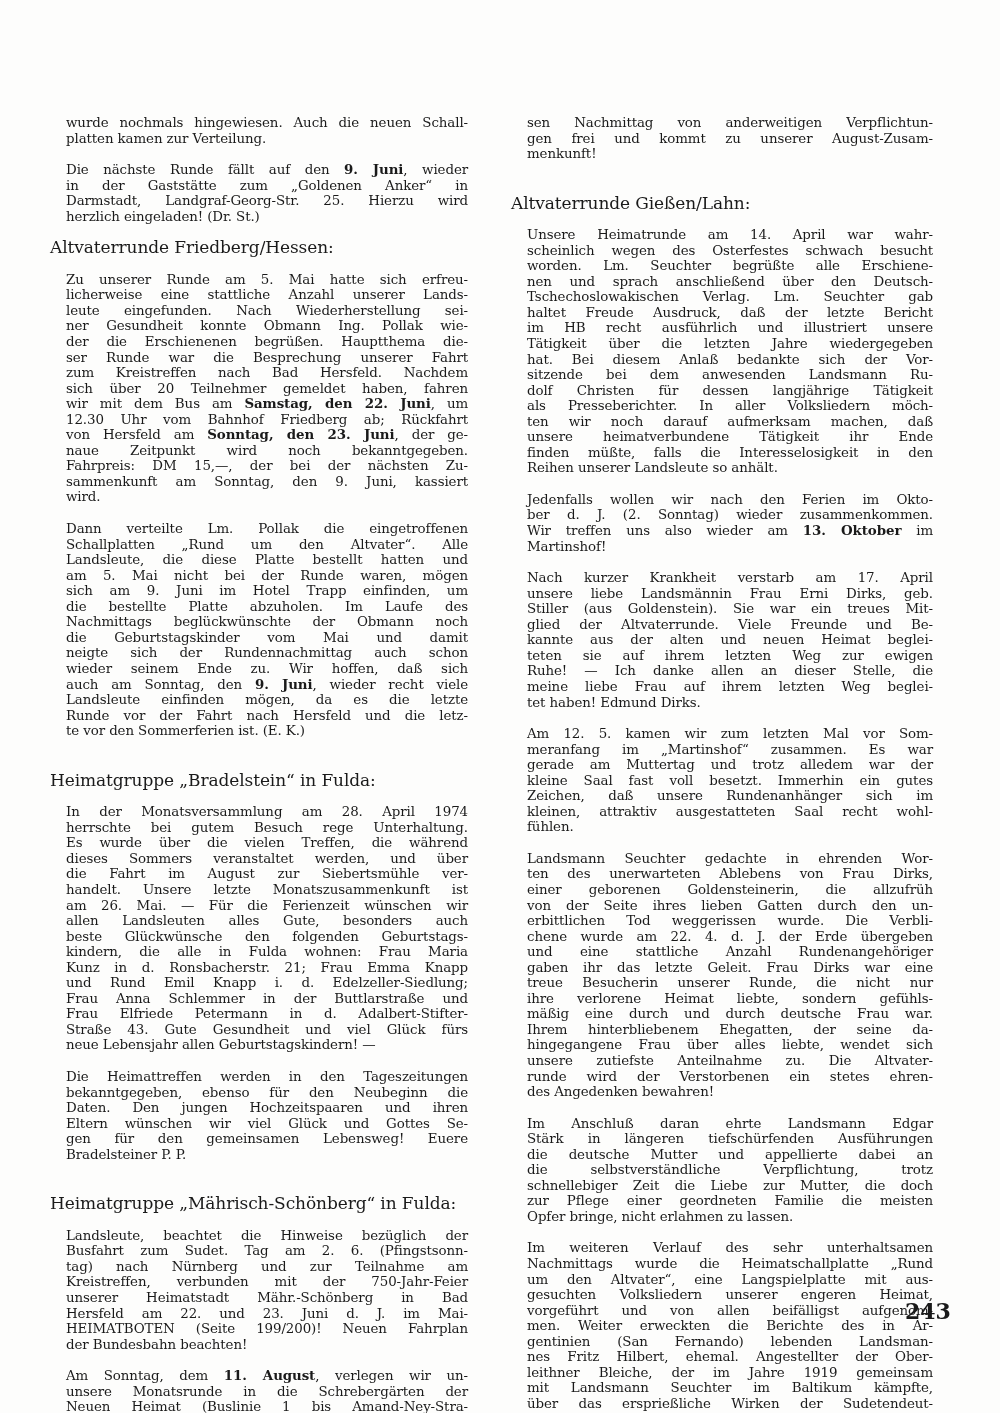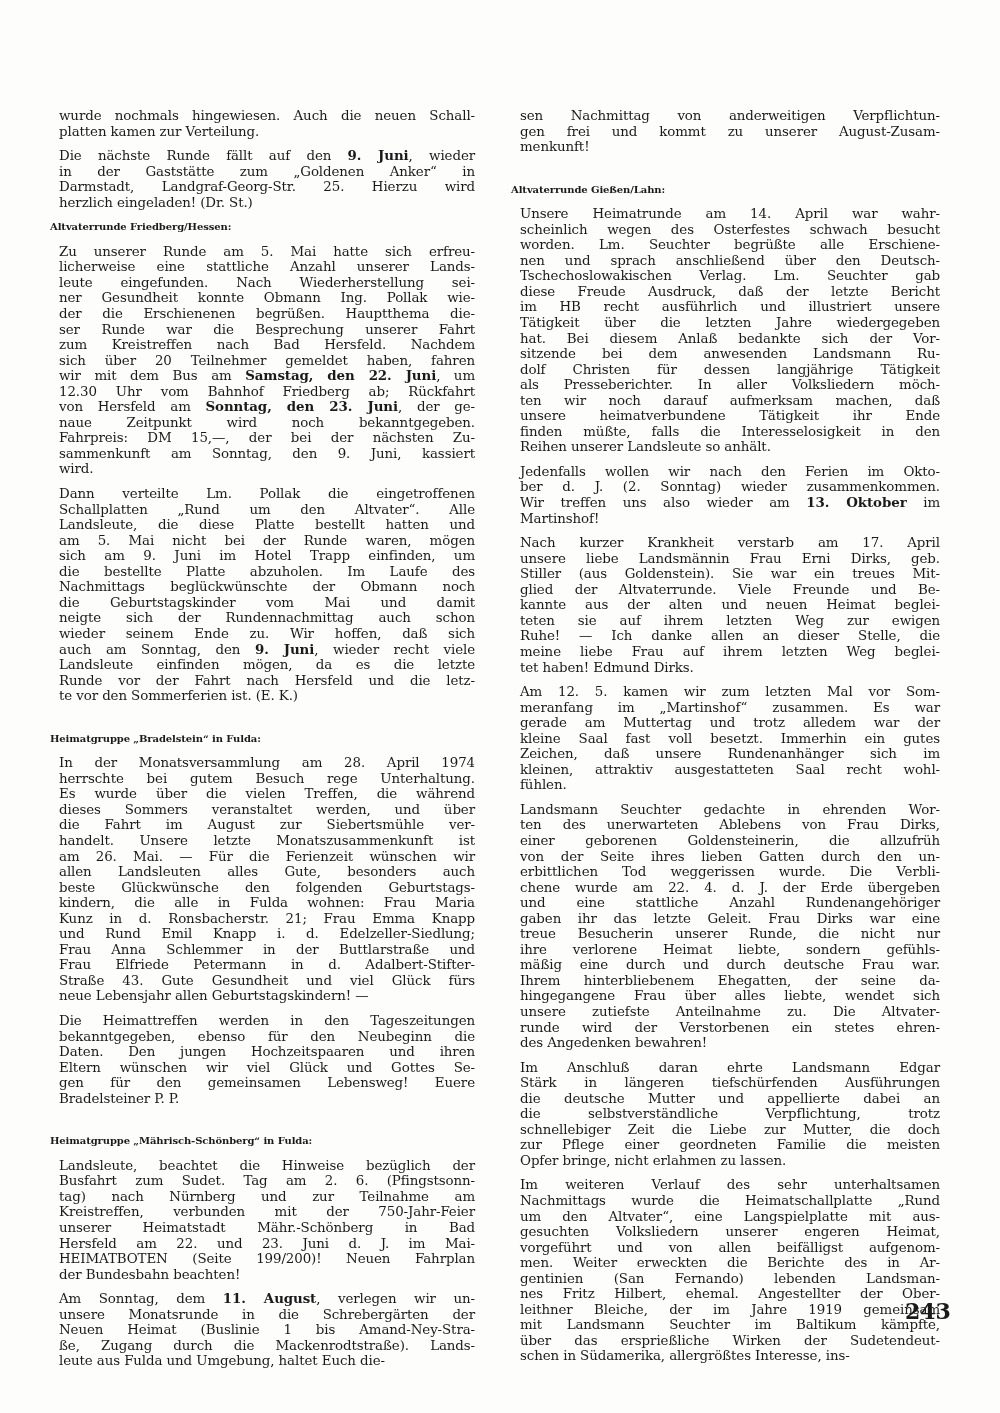--- a/index.html
+++ b/index.html
@@ -9,26 +9,26 @@
     background: #fdfdfc; color: #1a1a1a;
   }
   .col {
     position: absolute; top: 99px;
     font-family: "DejaVu Serif", "Liberation Serif", serif;
     font-size: 13.4px; line-height: 15.55px; letter-spacing: -0.1px;
     text-align: justify; hyphens: none;
   }
   .col-left { left: 50px; width: 434px; }
   .col-right { left: 511px; width: 438px; }
-  .para { margin: 9px; text-indent: 0; }
+  .para { margin: 16px; text-indent: 0; }
   .line { display: block; text-align: justify; text-align-last: justify; white-space: nowrap; overflow: visible; }
   .line.last { text-align-last: left; }
   .heading {
-    font-family: "DejaVu Serif", "Liberation Serif", serif; font-weight: bold;
-    font-size: 10px; margin: 9px 0 4px 0; line-height: 15.55px; white-space: nowrap;
+    font-family: "DejaVu Serif", "Liberation Serif", serif; font-weight: normal;
+    font-size: 17px; margin: 9px 0 4px 0; line-height: 15.55px; white-space: nowrap;
   }
   .gap { height: 9px; }
   b { font-weight: bold; }
   .page-number {
     position: absolute; left: 905px; top: 1298px;
     font-family: "DejaVu Serif", "Liberation Serif", serif; font-weight: bold;
     font-size: 22px; color: #1a1a1a;
   }
 </style>
 </head>
@@ -135,21 +135,21 @@
         <span class="line last">menkunft!</span>
       </p>
       <div class="gap"></div>
       <div class="heading">Altvaterrunde Gießen/Lahn:</div>
       <p class="para">
         <span class="line">Unsere Heimatrunde am 14. April war wahr-</span>
         <span class="line">scheinlich wegen des Osterfestes schwach besucht</span>
         <span class="line">worden. Lm. Seuchter begrüßte alle Erschiene-</span>
         <span class="line">nen und sprach anschließend über den Deutsch-</span>
         <span class="line">Tschechoslowakischen Verlag. Lm. Seuchter gab</span>
-        <span class="line">diese Freude Ausdruck, daß der letzte Bericht</span>
+        <span class="line">haltet Freude Ausdruck, daß der letzte Bericht</span>
         <span class="line">im HB recht ausführlich und illustriert unsere</span>
         <span class="line">Tätigkeit über die letzten Jahre wiedergegeben</span>
         <span class="line">hat. Bei diesem Anlaß bedankte sich der Vor-</span>
         <span class="line">sitzende bei dem anwesenden Landsmann Ru-</span>
         <span class="line">dolf Christen für dessen langjährige Tätigkeit</span>
         <span class="line">als Presseberichter. In aller Volksliedern möch-</span>
         <span class="line">ten wir noch darauf aufmerksam machen, daß</span>
         <span class="line">unsere heimatverbundene Tätigkeit ihr Ende</span>
         <span class="line">finden müßte, falls die Interesselosigkeit in den</span>
         <span class="line last">Reihen unserer Landsleute so anhält.</span>

